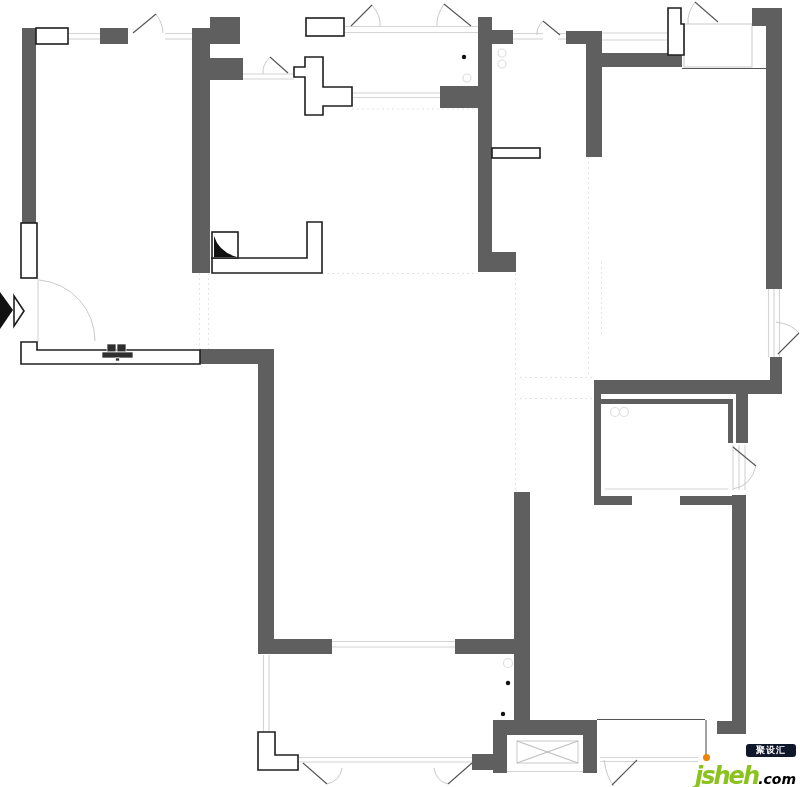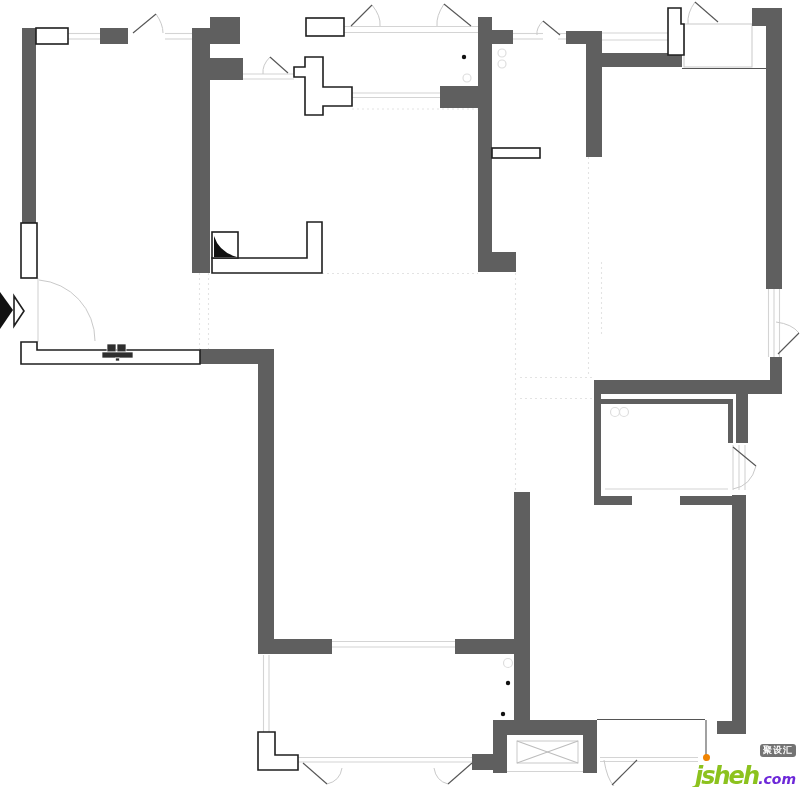--- a/index.html
+++ b/index.html
@@ -9,26 +9,26 @@
   }
   #plan{position:absolute;left:0;top:0;}
   .watermark{position:absolute;right:1px;bottom:0;width:110px;height:48px;pointer-events:none;}
   .wm-brand{
     position:absolute;left:6px;bottom:-1px;
     font-family:"DejaVu Sans",sans-serif;font-style:italic;font-weight:bold;
     font-size:24px;letter-spacing:-2px;color:#8cc21e;line-height:1;
   }
   .wm-jdot{position:absolute;left:14px;top:15px;width:7px;height:7px;border-radius:50%;background:#f08300;}
   .wm-badge{
-    position:absolute;right:3px;top:5px;background:#737373;color:#ffffff;
-    font-size:9px;font-weight:bold;line-height:1;padding:2px 3px;border-radius:3px;letter-spacing:1px;
+    position:absolute;right:3px;top:5px;background:#0f172a;color:#ffffff;
+    font-size:9px;font-weight:bold;line-height:1;padding:2px 10px;border-radius:3px;letter-spacing:1px;
     font-family:"DejaVu Sans",sans-serif;
   }
   .wm-tld{
-    position:absolute;right:3px;bottom:1px;color:#6d28d9;
+    position:absolute;right:3px;bottom:1px;color:#000000;
     font-family:"DejaVu Sans",sans-serif;font-style:italic;font-weight:bold;font-size:14px;line-height:1;
   }
 </style>
 </head>
 <body>
 
 <div class="stage">
   <svg id="plan" width="800" height="787" viewBox="0 0 800 787">
       <line x1="199.5" y1="273" x2="199.5" y2="349" stroke="#e3e3e3" stroke-width="1.1" stroke-dasharray="2 3"></line>
       <line x1="208.5" y1="273" x2="208.5" y2="349" stroke="#e3e3e3" stroke-width="1.1" stroke-dasharray="2 3"></line>

